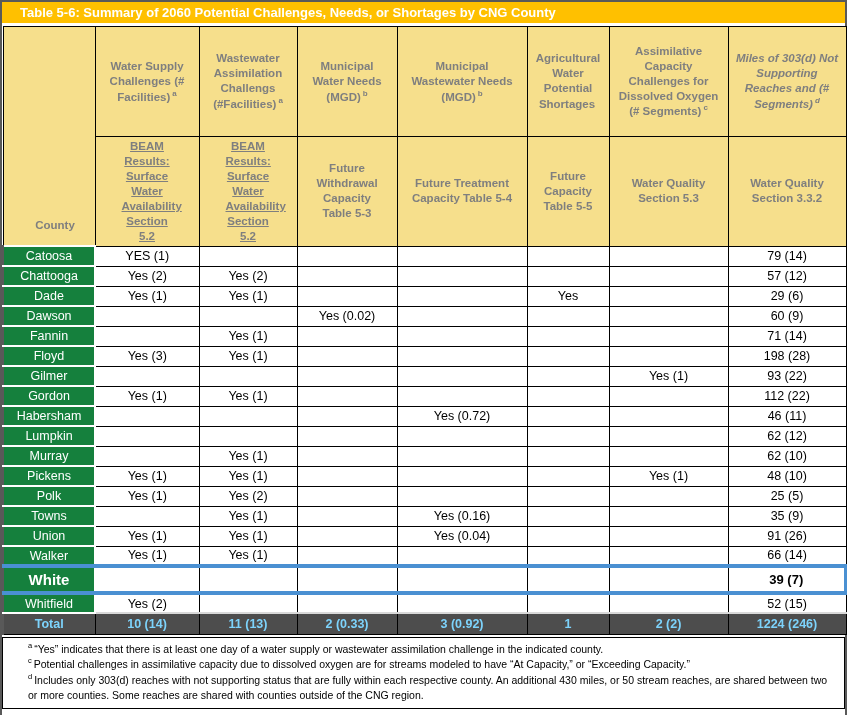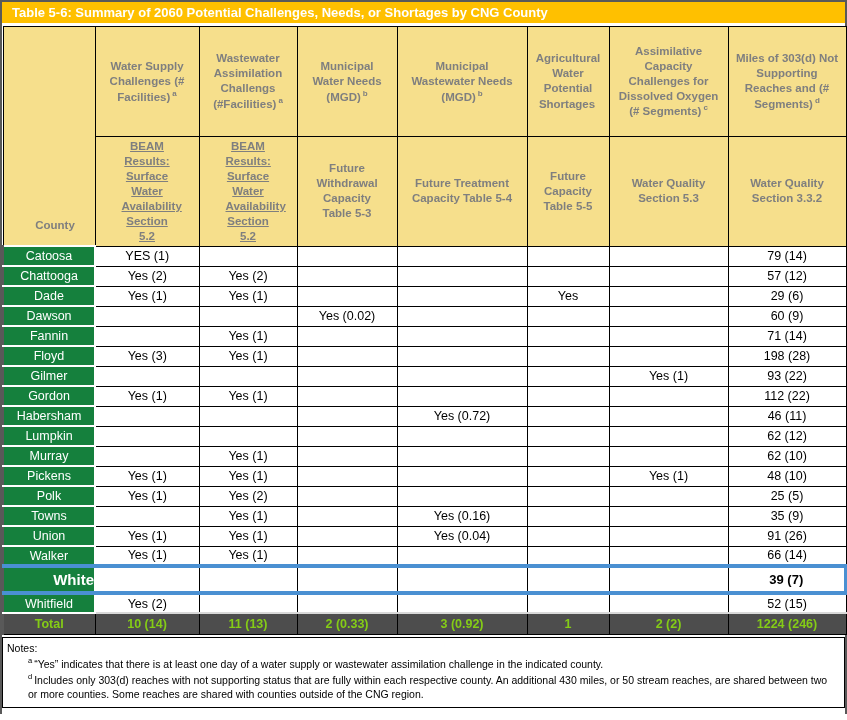--- a/index.html
+++ b/index.html
@@ -17,21 +17,21 @@
     padding-bottom:6px;
   }
   
   .titlebar {
     background:#FFC000;
     color:#fff;
     font-weight:bold;
     font-size:13px;
     height:21px;
     line-height:21px;
-    padding-left:10px;
+    padding-left:18px;
     margin-bottom:3px;
     white-space:nowrap;
     overflow:hidden;
   }
   
   table.main {
     border-collapse:collapse;
     table-layout:fixed;
     width:843px;
   }
@@ -46,21 +46,21 @@
     font-size:11.5px;
     line-height:1.3;
     border:1px solid #000;
     text-align:center;
     vertical-align:middle;
   }
   th.h1 { height:110px; padding:2px 7px; }
   th.h2 { height:108px; padding:2px 12px; }
   th.h2.narrow { padding:2px 26px;text-decoration:underline; }
   th.h1.c5, th.h1.c6 { padding:2px 5px; }
-  th.h1.c7 { padding:2px 4px; }
+  th.h1.c7 { padding:2px 4px;font-style:italic; }
   th.county-head {
     vertical-align:bottom;
     padding-bottom:12px;
     padding-left:12px;
   }
   sup { font-size:8px; margin-left:2px; }
   
   td.county-cell {
     background:#15803d;
     color:#fff;
@@ -78,25 +78,25 @@
     border:1px solid #000;
     height:20px;
   }
   
   tr.highlight td {
     border-top:4px solid #4A90D2;
     border-bottom:4px solid #4A90D2;
     height:27px;
   }
   tr.highlight td:last-child { border-right:4px solid #4A90D2; font-weight:bold; font-size:13px;margin-left:24px; }
-  tr.highlight td.county-cell { font-weight:bold; font-size:15px;text-align:right; }
+  tr.highlight td.county-cell { font-weight:bold; font-size:15px; }
   
   tr.total-row td {
     background:#4D4D4D;
-    color:#84cc16;
+    color:#7dd3fc;
     font-weight:bold;
     font-size:12.5px;
     text-align:center;
     height:21px;
     border:1px solid #000;
     border-top:2px solid #D9D9D9;
     border-left:1px solid #7F7F7F;
   }
   tr.total-row td:first-child { border-left:2px solid #595959; }
   
@@ -344,18 +344,18 @@
         <td>2 (0.33)</td>
         <td>3 (0.92)</td>
         <td>1</td>
         <td>2 (2)</td>
         <td>1224 (246)</td>
       </tr>
     </tfoot>
   </table>
 
   <div class="notes">
-    <div>Notes:</div>
     <div class="note-line"><sup>a</sup><span>“Yes” indicates that there is at least one day of a water supply or wastewater assimilation challenge in the indicated county.</span></div>
+    <div class="note-line"><sup>c</sup><span>Potential challenges in assimilative capacity due to dissolved oxygen are for streams modeled to have “At Capacity,” or “Exceeding Capacity.”</span></div>
     <div class="note-line"><sup>d</sup><span>Includes only 303(d) reaches with not supporting status that are fully within each respective county. An additional 430 miles, or 50 stream reaches, are shared between two or more counties. Some reaches are shared with counties outside of the CNG region.</span></div>
   </div>
 
 </div>
 
 </body></html>

